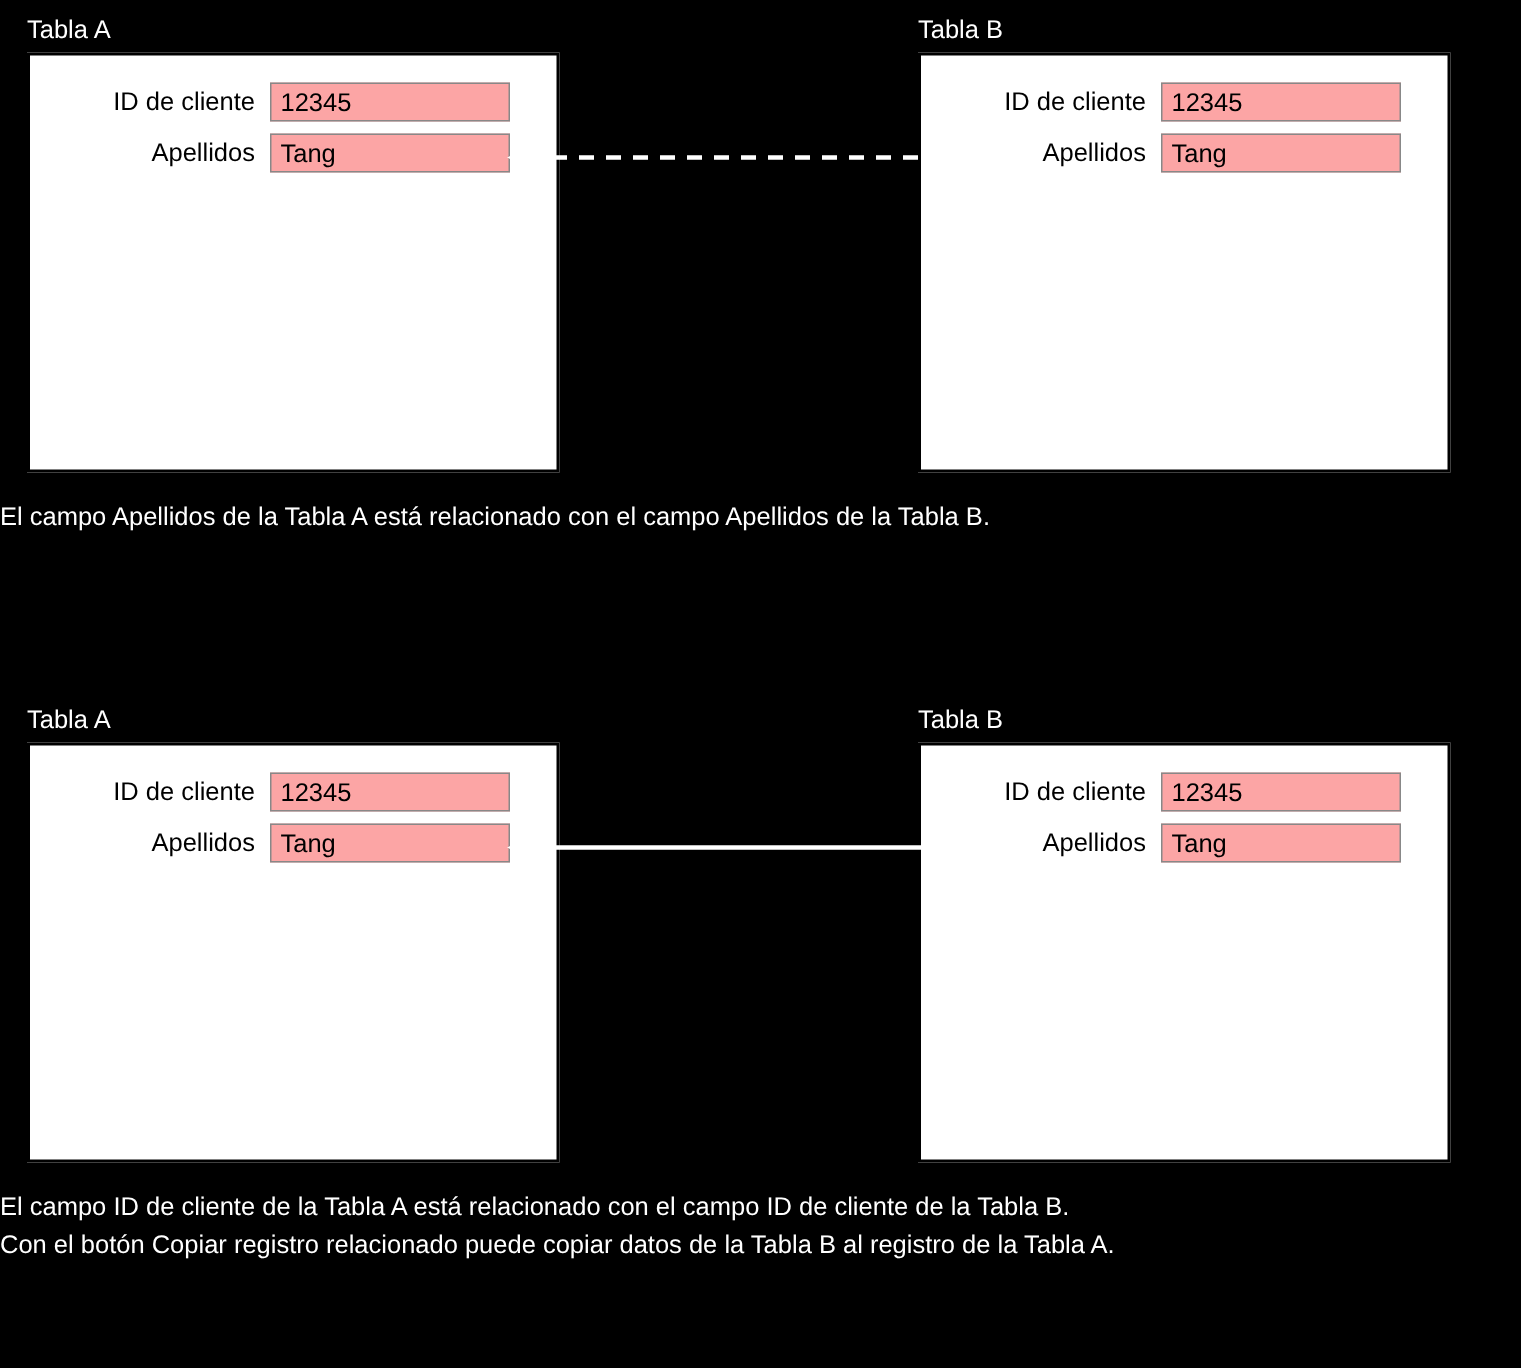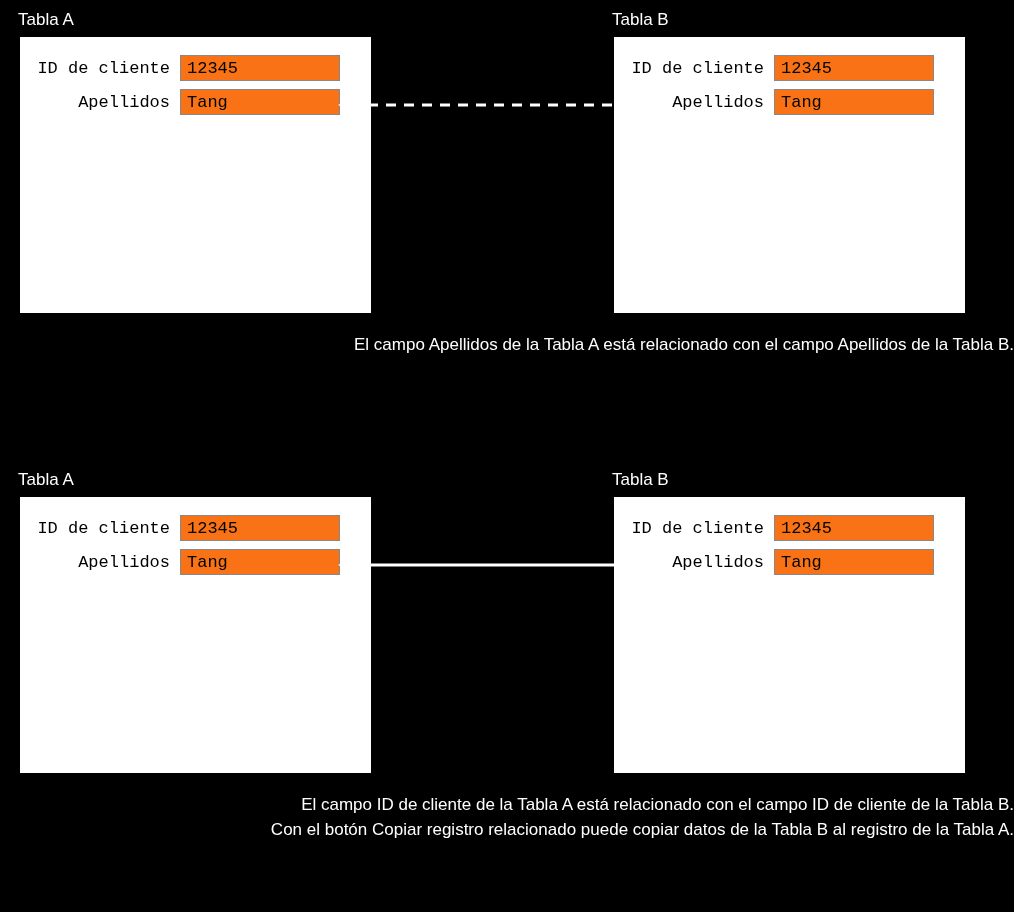--- a/index.html
+++ b/index.html
@@ -23,46 +23,45 @@
   .panel {
     position: absolute;
     background: #fff;
     border: 2px solid #000;
     box-sizing: border-box;
   }
   .row {
     display: flex;
     align-items: center;
     margin: 0 0 8px 0;
-    font-family: Liberation Mono, monospace;
   }
   .label {
     width: 140px;
     text-align: right;
     padding-right: 10px;
     color: #000;
   }
   .field {
     border: 1px solid #888;
-    background: #f97316;
+    background: #fca5a5;
     width: 160px;
     height: 26px;
     line-height: 26px;
     padding: 0 6px;
     box-sizing: border-box;
     color: #000;
   }
   .content {
     padding: 18px 22px 18px 10px;
   }
   .caption {
     position: absolute;
     left: 0;
     width: 1014px;
-    text-align: right;
+    text-align: left;
     color: #fff;
     font-size: 17px;
   }
   .conn {
     position: absolute;
     pointer-events: none;
   }
 </style>
 </head>
 <body>

